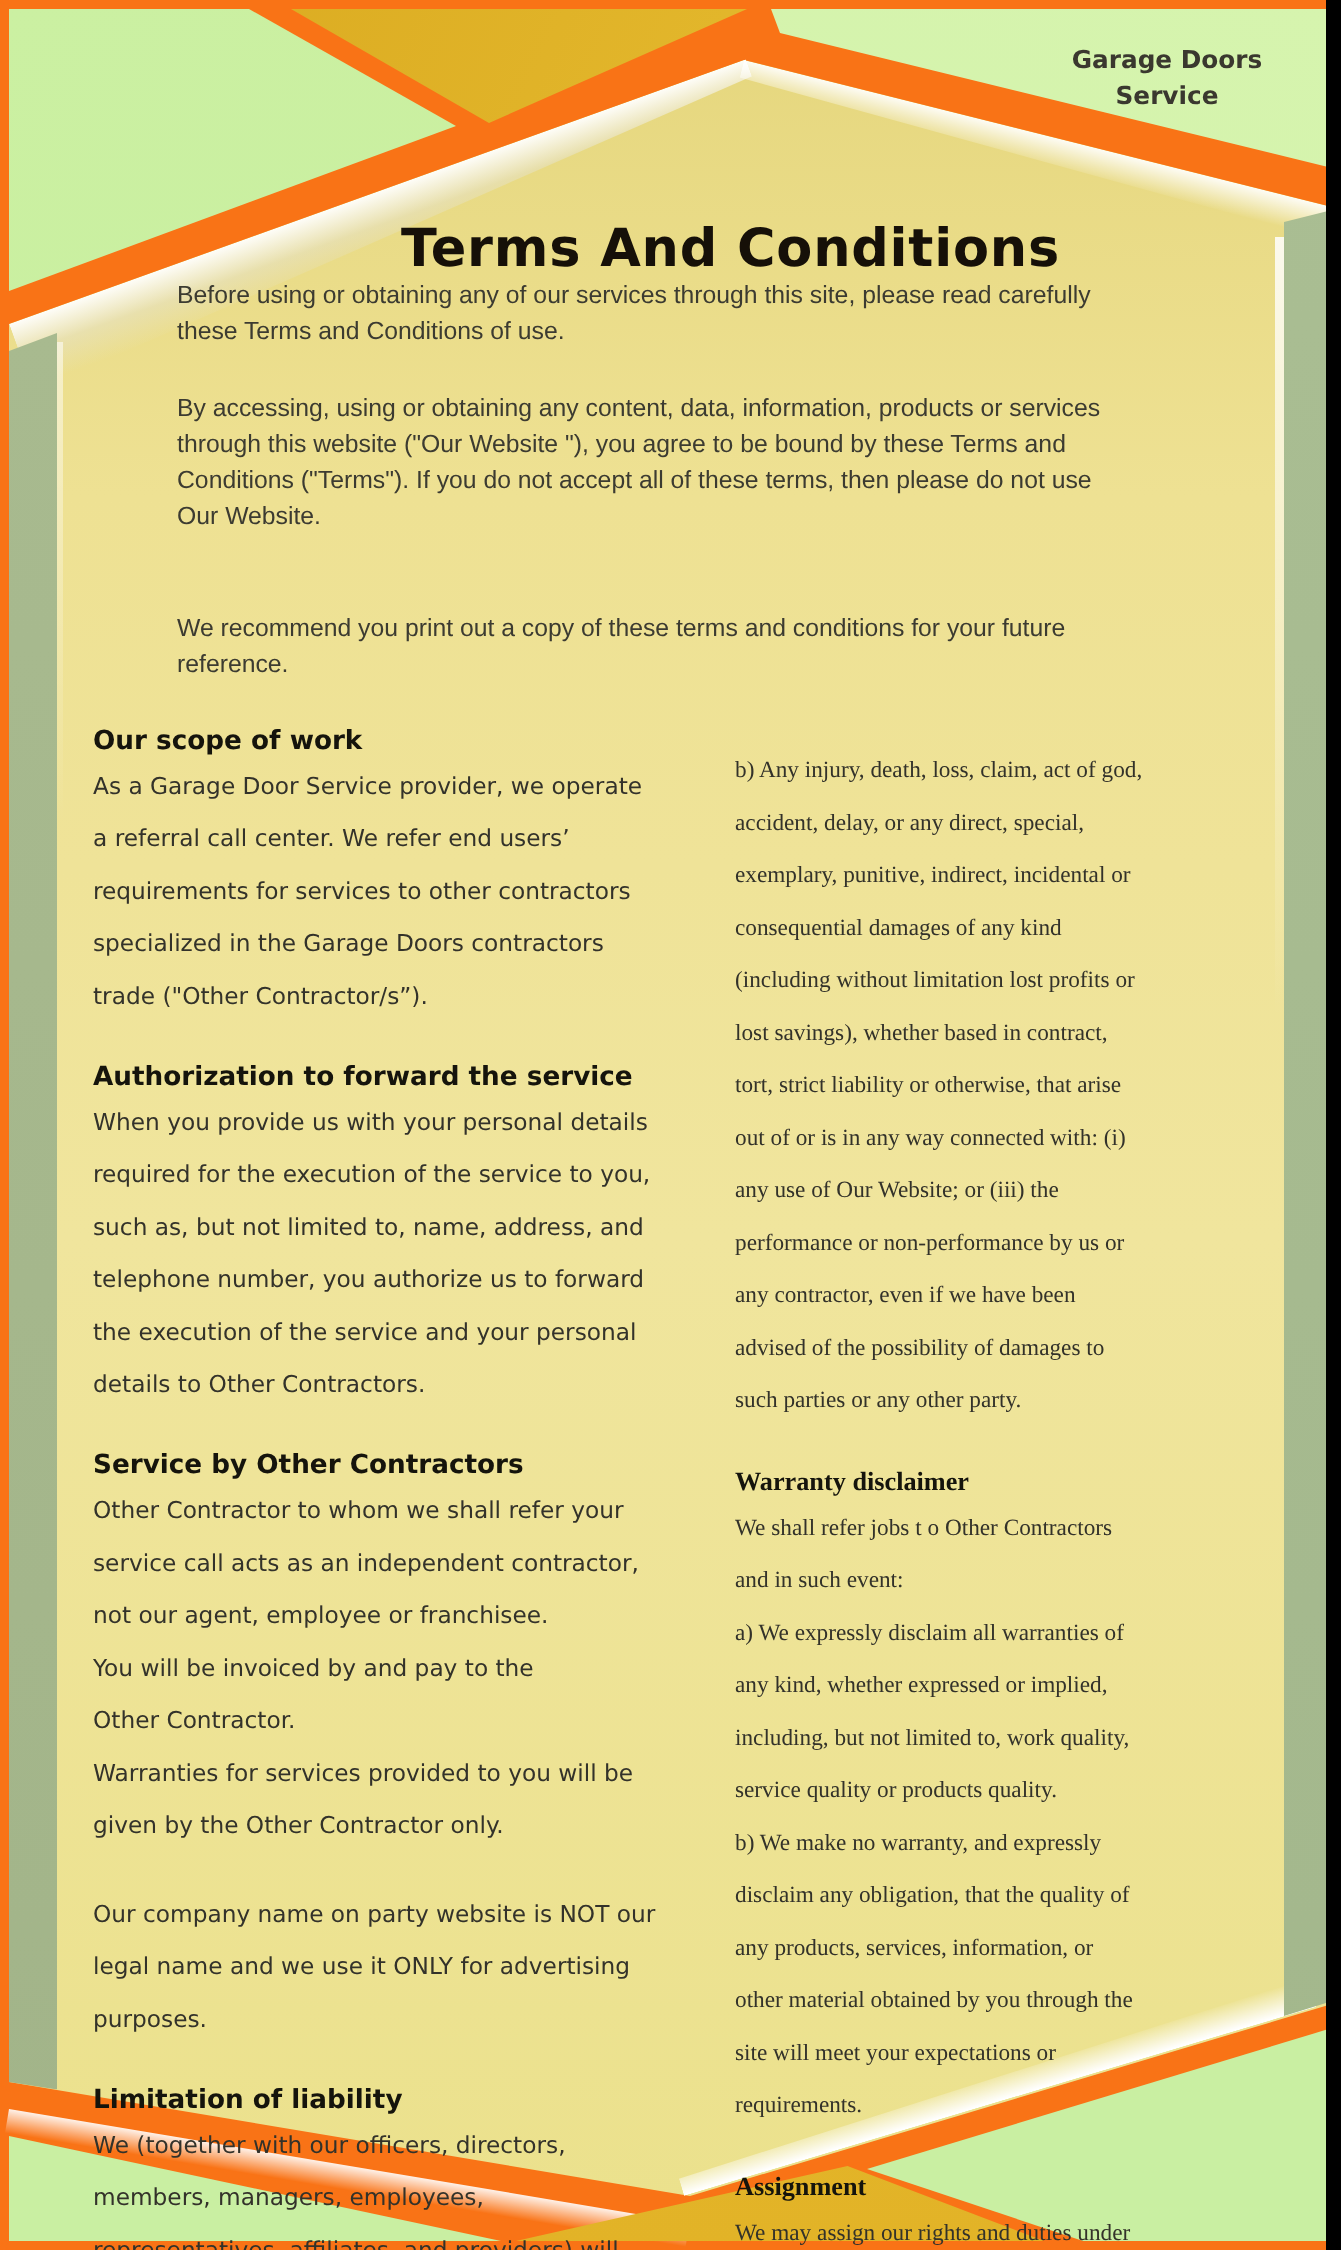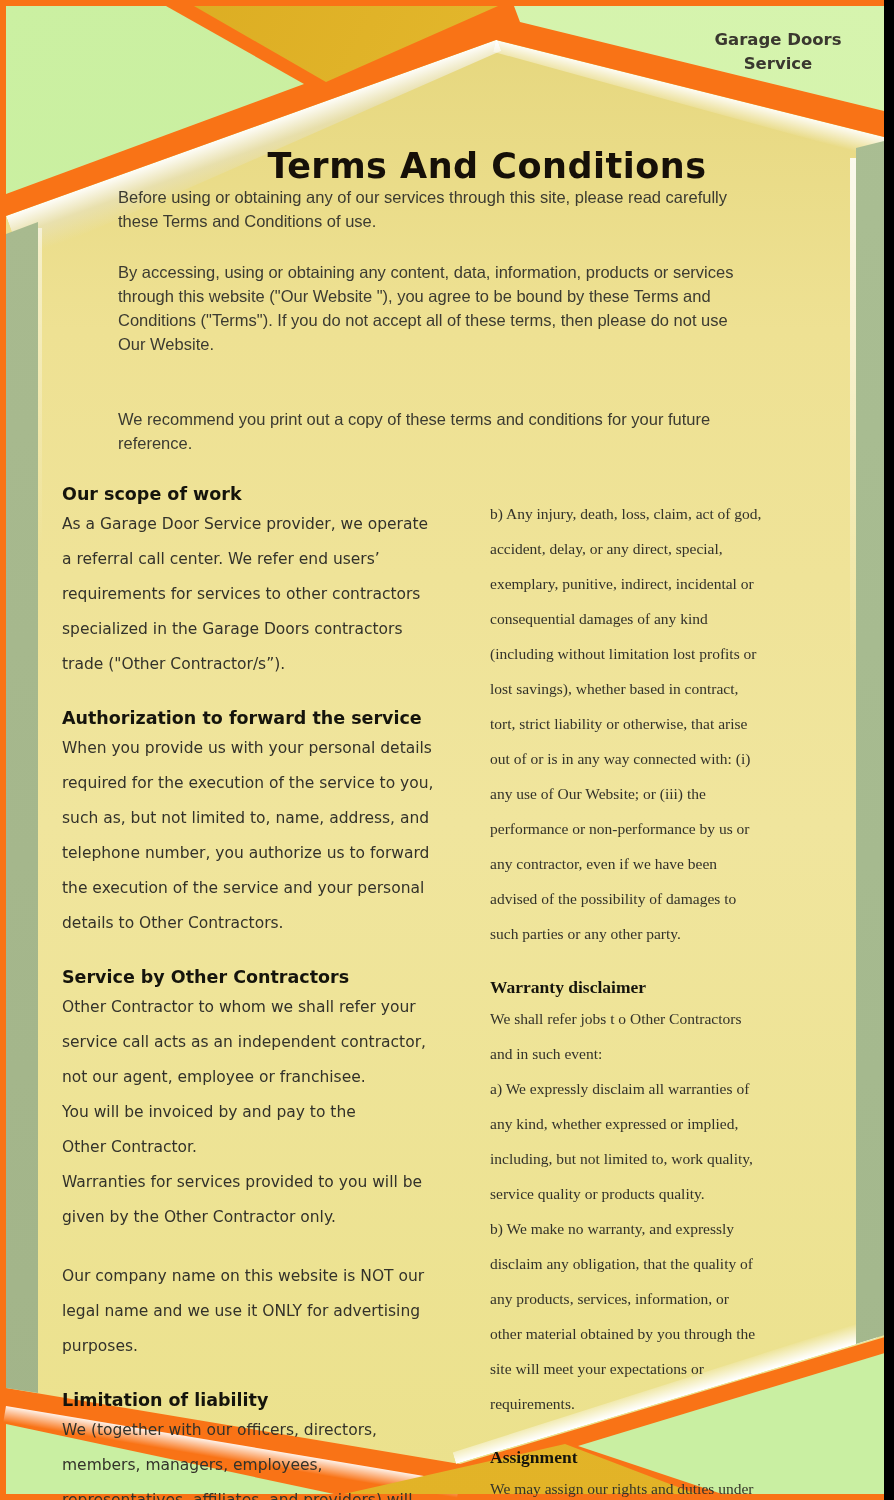--- a/index.html
+++ b/index.html
@@ -112,21 +112,21 @@
 the execution of the service and your personal
 details to Other Contractors.</div>
         <h3>Service by Other Contractors</h3>
         <div class="para">Other Contractor to whom we shall refer your
 service call acts as an independent contractor,
 not our agent, employee or franchisee.
 You will be invoiced by and pay to the
 Other Contractor.
 Warranties for services provided to you will be
 given by the Other Contractor only.</div>
-        <div class="para">Our company name on this website is NOT our
+        <div class="para">Our company name on party website is NOT our
 legal name and we use it ONLY for advertising
 purposes.</div>
         <h3>Limitation of liability</h3>
         <div class="para">We (together with our officers, directors,
 members, managers, employees,
 representatives, affiliates, and providers) will
 not be responsible or liable for
 a) Any damages that may be caused to your
 property as the result of service or work
 provided to you by Other Contractor to whom

